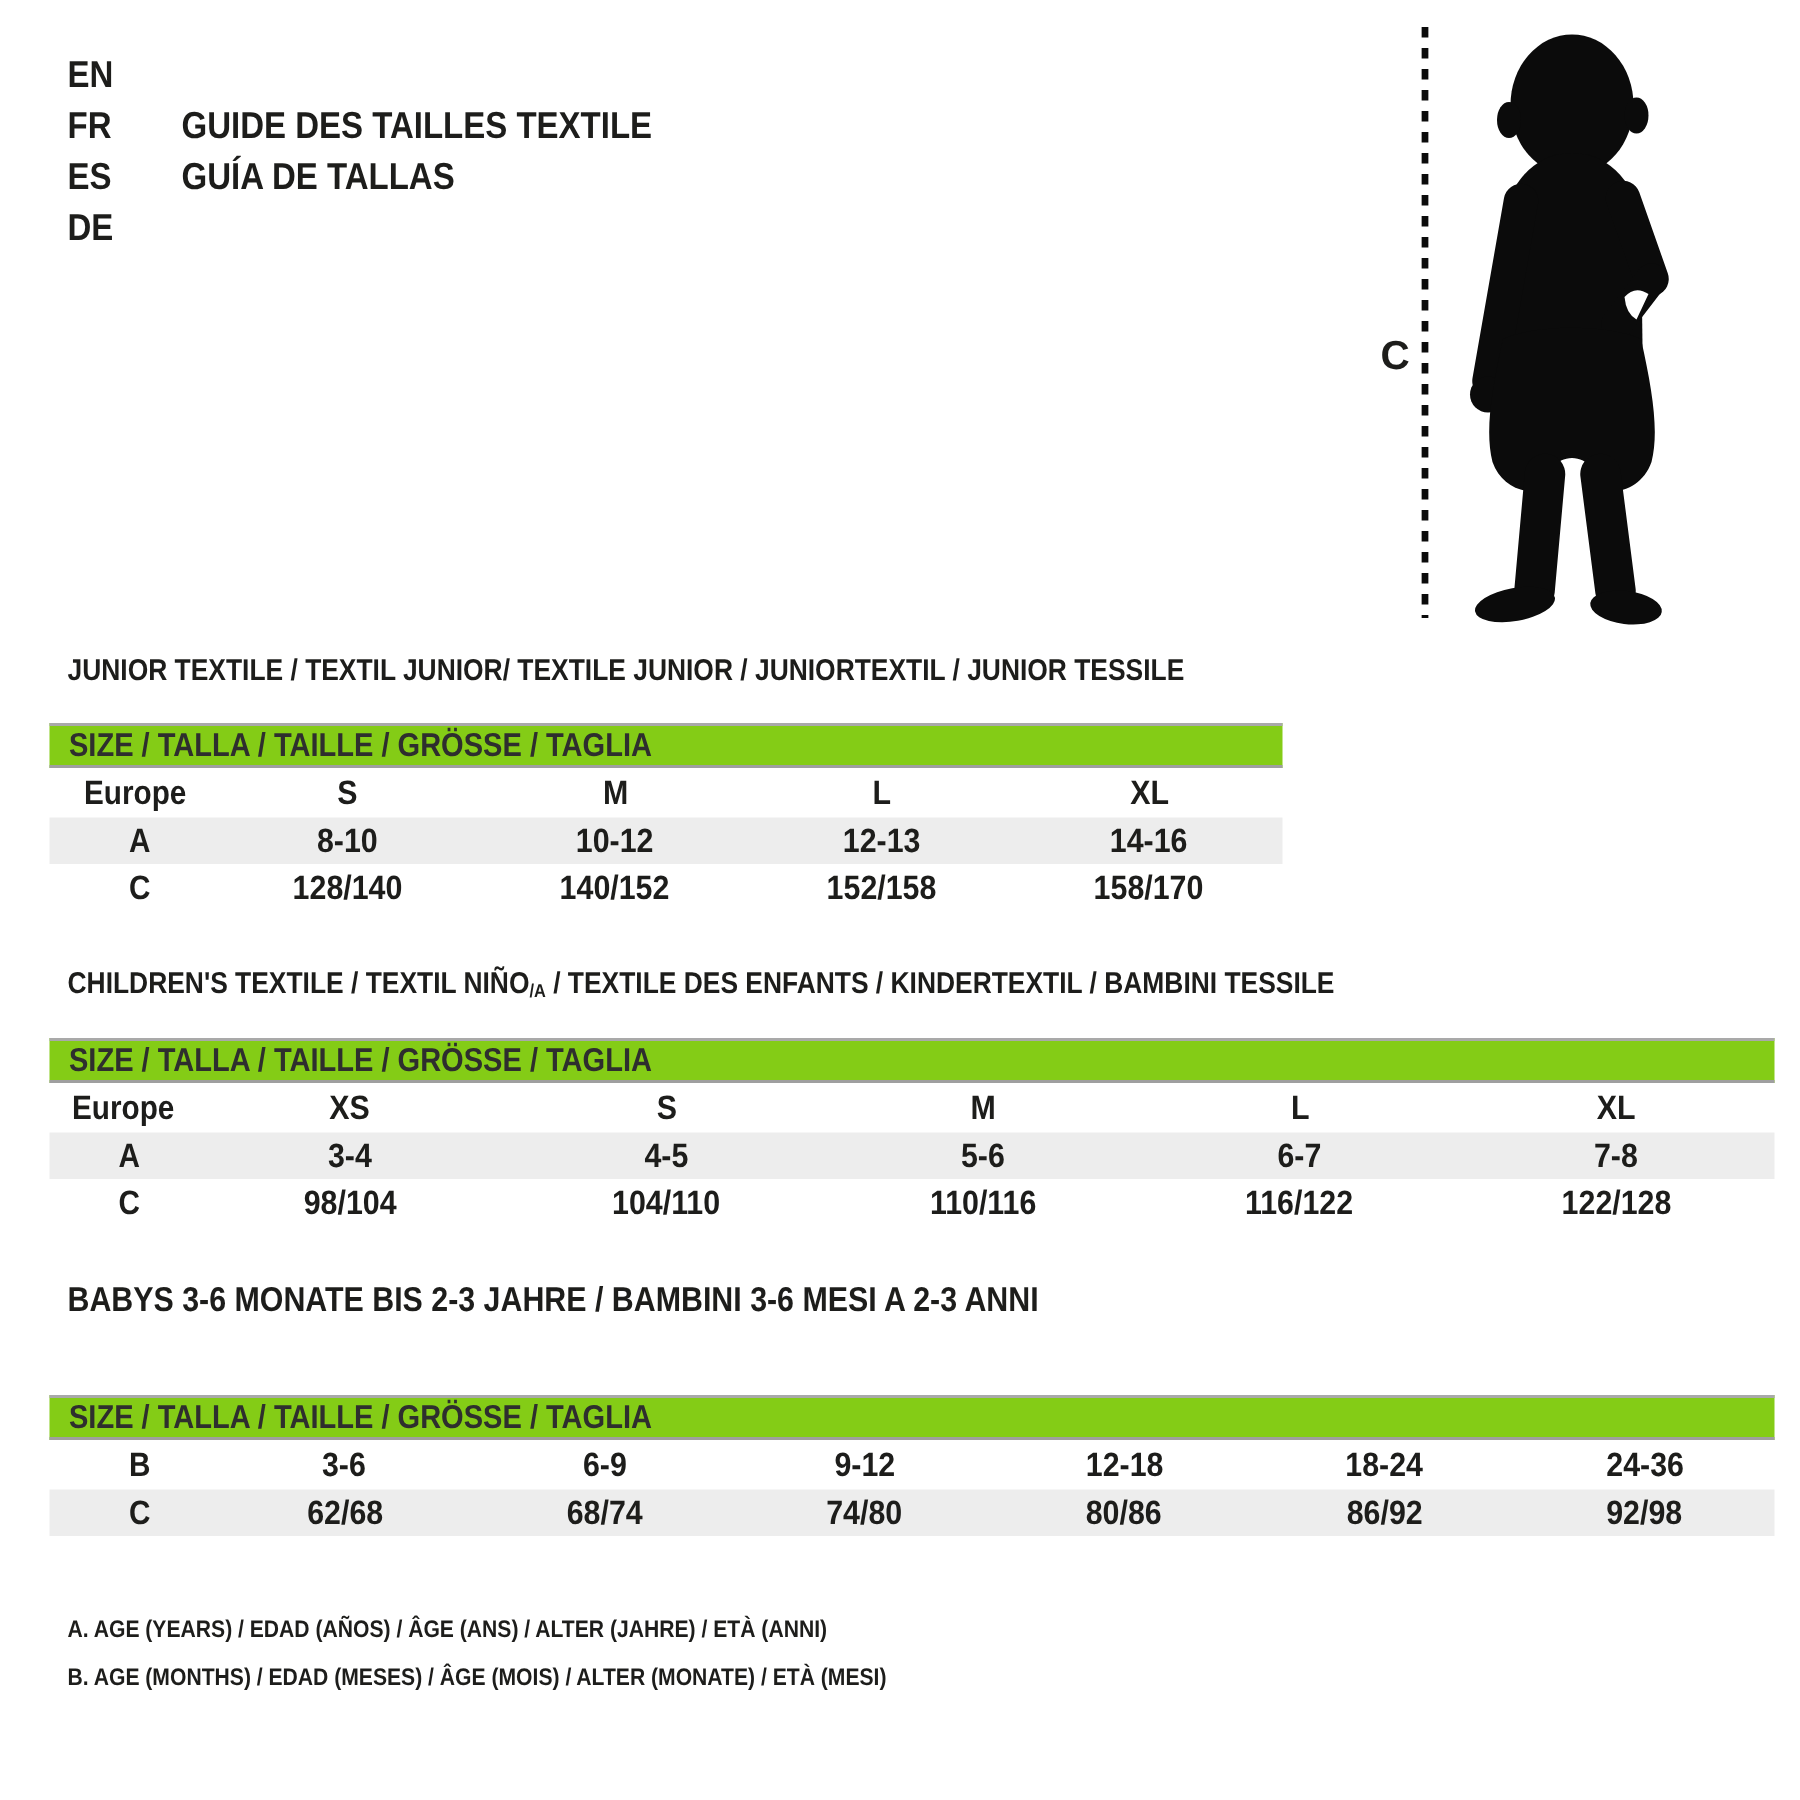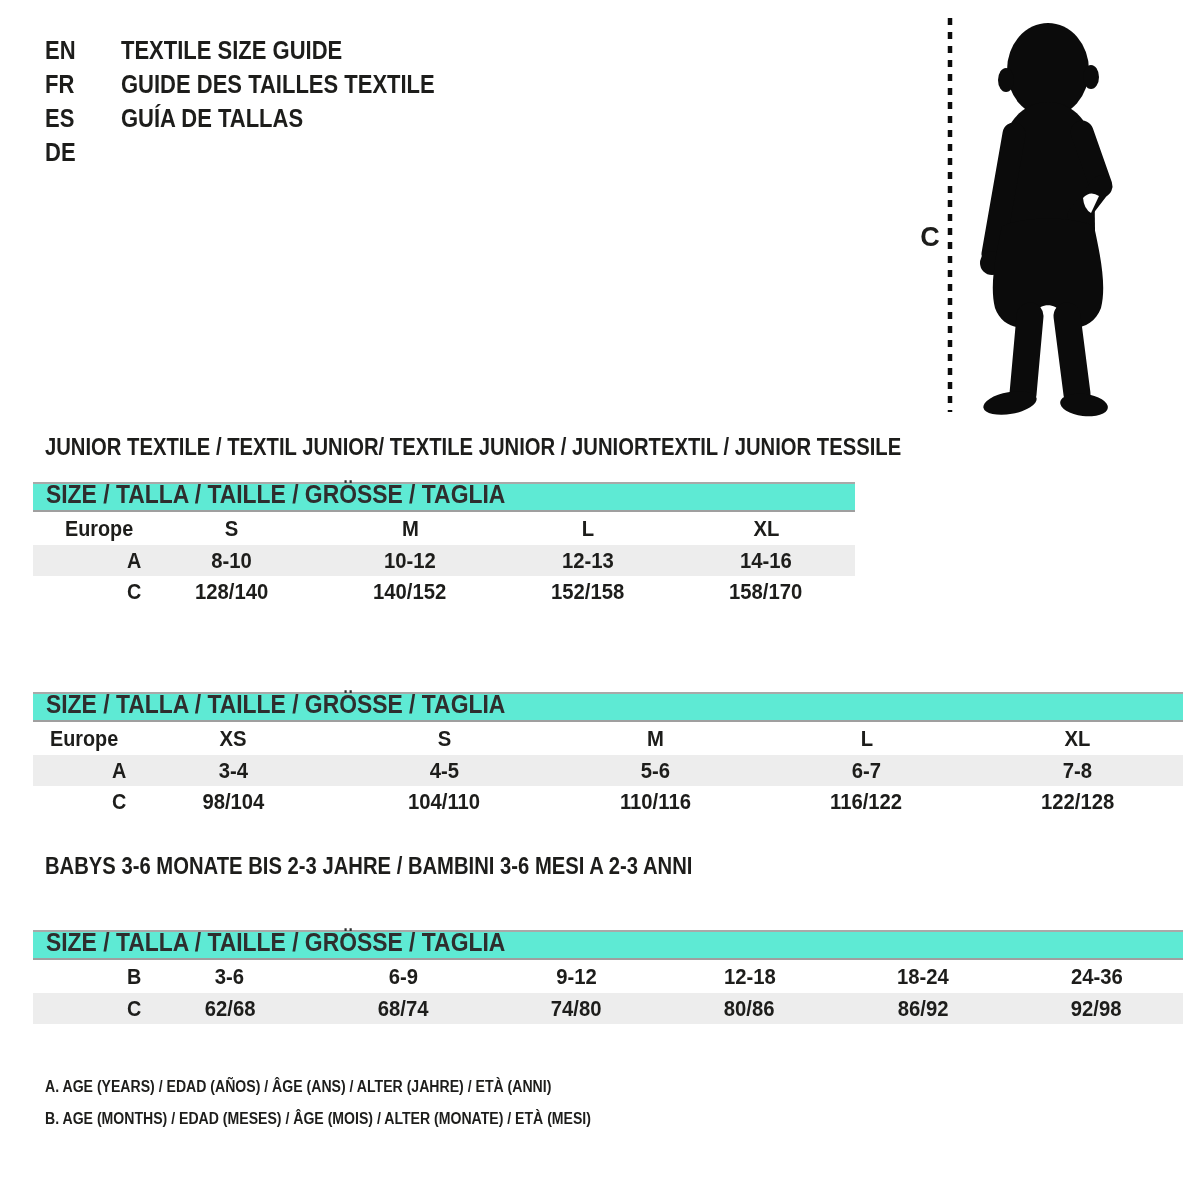--- a/index.html
+++ b/index.html
@@ -14,56 +14,55 @@
 
   
   .lang-block { position:absolute; left:45px; top:33px; font-size:25px; line-height:34px; }
   .lang-row  { display:flex; }
   .lang-code { width:76px; flex:0 0 76px; }
 
   
   .figure-wrap { position:absolute; left:900px; top:8px; width:250px; height:420px; }
 
   
-  .sec-title { position:absolute; left:45px; font-size:23px; line-height:30px; white-space:nowrap; }
+  .sec-title { position:absolute; left:45px; font-size:20px; line-height:30px; white-space:nowrap; }
   .sub { font-size:0.62em; vertical-align:-0.22em; }
 
   
   .size-table { position:absolute; left:33px; }
   .size-table.junior   { width:822px;  top:482px; }
   .size-table.children { width:1150px; top:692px; }
   .size-table.babies   { width:1150px; top:930px; }
   .size-head {
-    height:26px; background:#5eead4;
+    height:26px; background:#84cc16;
     border-top:2px solid #a9a9a9; border-bottom:2px solid #9f9f9f;
     display:flex; align-items:flex-end; padding-left:13px;
-    font-size:26px; color:#2e2e2e;
+    font-size:22px; color:#2e2e2e;
   }
   .t-row { display:flex; align-items:center; font-size:22.5px; height:31px; }
   .t-row.tall { height:33px; }
   .t-row.alt  { background:#ededed; }
-  .t-row .c0 { flex:0 0 110px; width:110px; padding-left:13px; box-sizing:border-box; text-align:right; }
+  .t-row .c0 { flex:0 0 110px; width:110px; padding-left:13px; box-sizing:border-box; text-align:center; }
   .size-table.children .t-row .c0 { flex:0 0 95px; width:95px; }
   .t-row .c  { flex:1; text-align:center; }
 
   
   .babies-title { position:absolute; left:45px; top:849px; font-size:23px; line-height:34px; }
 
   
   .legend { position:absolute; left:45px; top:1071px; font-size:16px; line-height:32px; }
 </style>
 </head>
 <body>
 
 <div class="page">
 
   <div class="lang-block">
     <div class="lang-row">
       <span class="lang-code"><span class="cond">EN</span></span>
-      <span><span class="cond">TEXTILE SIZE GUIDE</span></span>
     </div>
     <div class="lang-row">
       <span class="lang-code"><span class="cond">FR</span></span>
       <span><span class="cond">GUIDE DES TAILLES TEXTILE</span></span>
     </div>
     <div class="lang-row">
       <span class="lang-code"><span class="cond">ES</span></span>
       <span><span class="cond">GUÍA DE TALLAS</span></span>
     </div>
     <div class="lang-row">
@@ -117,20 +116,23 @@
     </div>
     <div class="t-row">
       <span class="c0"><span class="cond">C</span></span>
       <span class="c"><span class="condc">128/140</span></span>
       <span class="c"><span class="condc">140/152</span></span>
       <span class="c"><span class="condc">152/158</span></span>
       <span class="c"><span class="condc">158/170</span></span>
     </div>
   </div>
 
+  <div class="sec-title" style="top:641px">
+    <span class="cond"><span>CHILDREN'S TEXTILE / TEXTIL NIÑO</span><span class="sub">/A</span><span> / TEXTILE DES ENFANTS / KINDERTEXTIL / BAMBINI TESSILE</span></span>
+  </div>
   <div class="size-table children">
     <div class="size-head">
       <span class="cond">SIZE / TALLA / TAILLE / GRÖSSE / TAGLIA</span>
     </div>
     <div class="t-row tall">
       <span class="c0"><span class="cond">Europe</span></span>
       <span class="c"><span class="condc">XS</span></span>
       <span class="c"><span class="condc">S</span></span>
       <span class="c"><span class="condc">M</span></span>
       <span class="c"><span class="condc">L</span></span>

